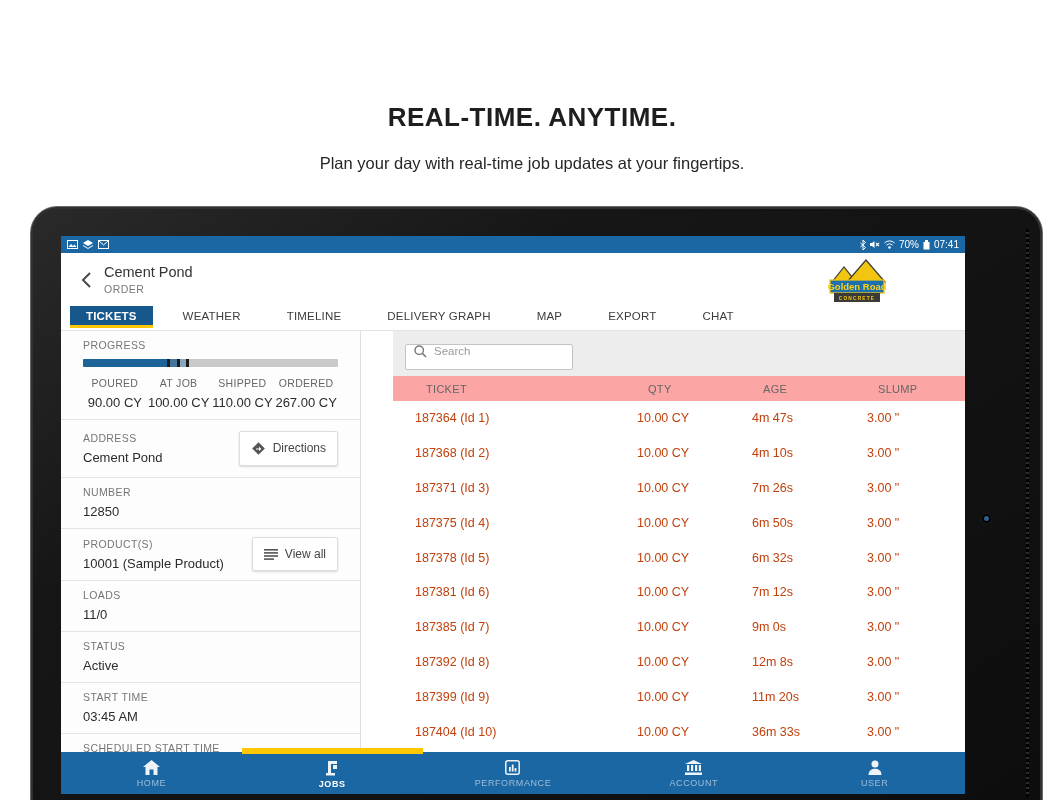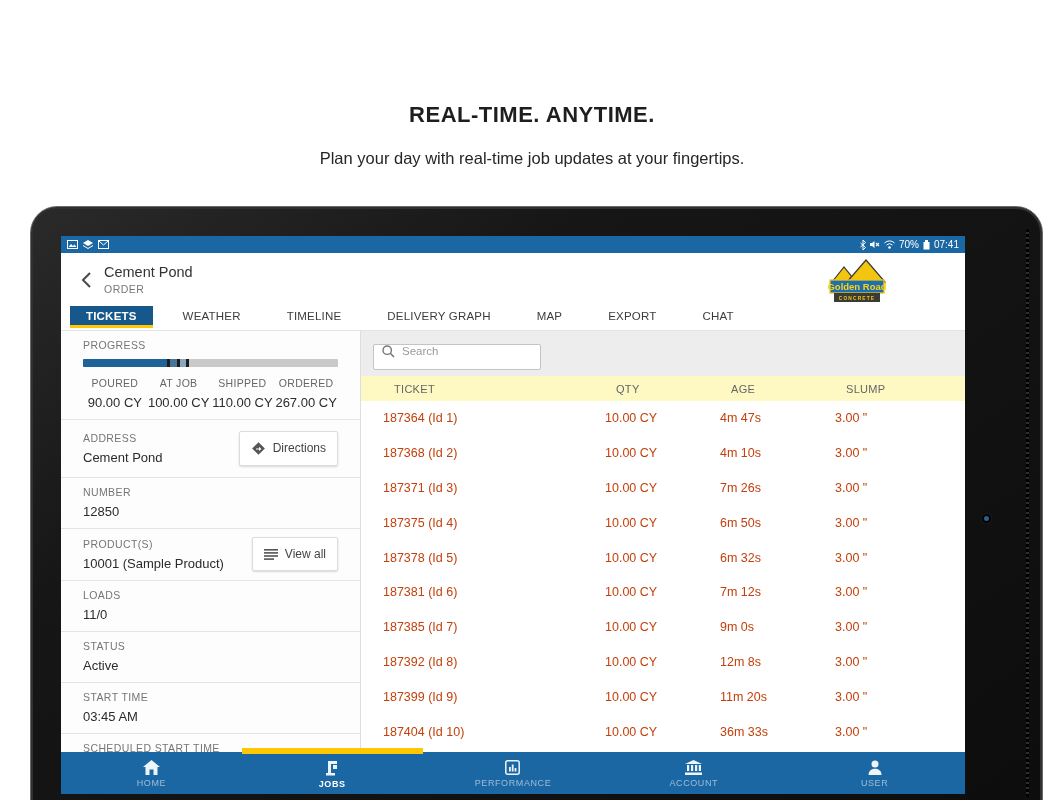--- a/index.html
+++ b/index.html
@@ -1,21 +1,21 @@
 <!DOCTYPE html>
 <html><head>
 <meta charset="utf-8">
 <style>
   * { margin:0; padding:0; box-sizing:border-box; }
   html,body { width:1064px; height:800px; background:#ffffff; overflow:hidden;
               font-family:"Liberation Sans", sans-serif; }
 
   
   .hero { text-align:center; margin-top:102px; }
-  .hero h1 { font-size:22px; font-weight:700; letter-spacing:.5px; color:#1e1e1e; }
+  .hero h1 { font-size:26px; font-weight:700; letter-spacing:.5px; color:#1e1e1e; }
   .hero p  { font-size:16.5px; color:#262626; margin-top:21px; }
 
   
   .tablet { position:absolute; left:30px; top:206px; width:1013px; height:620px;
             background:linear-gradient(145deg,#2a2a2a 0%,#161616 30%,#0d0d0d 100%);
             border-radius:27px; border:1px solid #6a6a6a;
             box-shadow:inset 0 0 0 2px #303030; }
   .tablet-seam { position:absolute; right:13px; top:22px; bottom:28px; width:3px;
                  background:repeating-linear-gradient(#000 0 3px,#2e2e2e 3px 5px);
                  border-radius:2px; }
@@ -49,21 +49,21 @@
 
   
   .tabs { height:24px; display:flex; gap:14px; padding-left:9px; flex:none;
           align-items:flex-start; }
   .tab { font-size:11.5px; color:#3c3c3c; letter-spacing:.2px; padding:4px 16px 3px;
          cursor:pointer; border-bottom:3px solid transparent; }
   .tab.active { background:#17588c; color:#fff; border-bottom:3px solid #fec701;
                 font-weight:bold; }
 
   
-  .content { flex:1; display:flex; border-top:1px solid #e3e3e3; min-height:0; }
+  .content { flex:1; display:flex; border-top:1px solid #e3e3e3; min-height:0;gap:32px; }
 
   
   .left-panel { width:300px; flex:none; background:#fdfdfd;
                 border-right:1px solid #dedede; overflow:hidden; }
   .section { padding:8px 22px 9px; border-bottom:1px solid #e4e4e4; }
   .sec-label { font-size:10.5px; color:#757575; letter-spacing:.4px; }
   .sec-value { font-size:13px; color:#2b2b2b; margin-top:6px; }
   .sec-flex { display:flex; align-items:center; justify-content:space-between; }
   .card-btn { background:#fff; border:1px solid #ddd; border-radius:2px;
               box-shadow:0 1px 2px rgba(0,0,0,.15); display:flex; align-items:center;
@@ -87,21 +87,21 @@
                  min-width:0; }
   .table-top { background:#ededed; padding:13px 0 6px 12px; flex:none; }
   .search-box { width:168px; height:26px; background:#fff; border:1px solid #c4c4c4;
                 border-radius:2px; display:flex; align-items:flex-start; padding:0 8px;
                 gap:7px; }
   .search-box input { border:none; outline:none; width:110px; font-size:11.5px;
                 color:#444; font-family:"Liberation Sans", sans-serif; background:transparent; }
   .search-box input::placeholder { color:#9a9a9a; }
   .t-grid { display:grid; grid-template-columns:222px 115px 115px 1fr;
             padding-left:22px; align-items:center; }
-  .table-header { background:#fef9c3; height:25px; flex:none;padding-left:33px; }
+  .table-header { background:#fca5a5; height:25px; flex:none;padding-left:33px; }
   .table-header div { font-size:11px; color:#666; letter-spacing:.3px; }
   .t-row { height:34.8px; background:#fff; cursor:pointer; }
   .t-row div { font-size:12.5px; color:#c2410c; }
 
   
   .bottom-nav { height:42px; background:#1b67a4; flex:none; display:flex;
                 position:relative; }
   .nav-item { flex:1; display:flex; flex-direction:column; align-items:center;
               justify-content:center; gap:3px; cursor:pointer; position:relative;
               padding-top:2px; }

